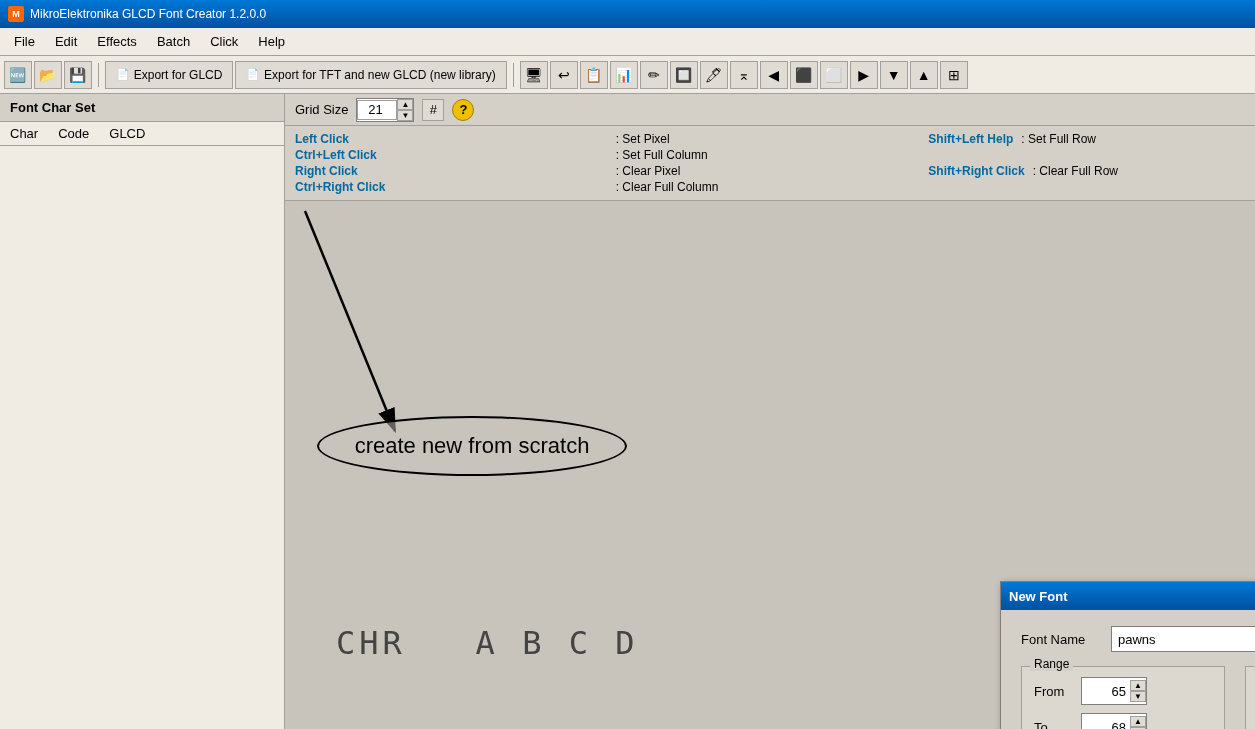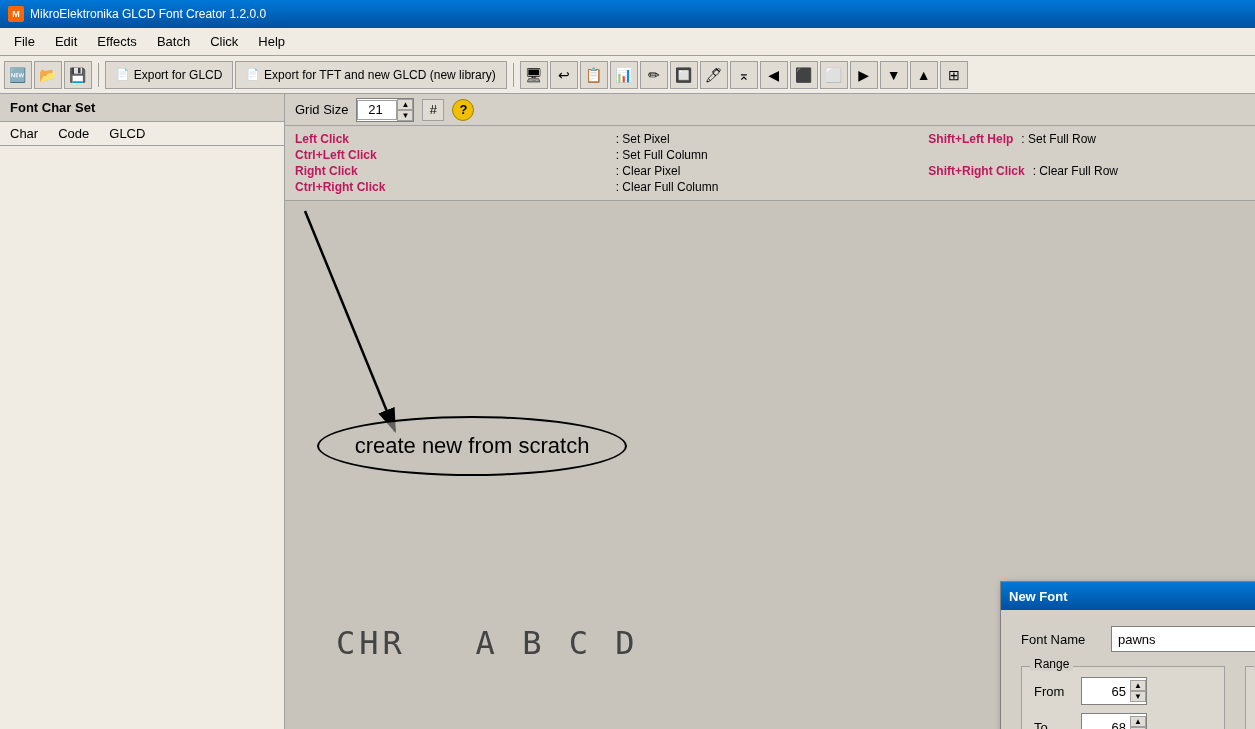--- a/index.html
+++ b/index.html
@@ -154,21 +154,21 @@
     
     #shortcut-bar {
       background: #d4d0c8;
       padding: 6px 10px;
       border-bottom: 1px solid #a0a0a0;
       font-size: 12px;
       display: grid;
       grid-template-columns: 1fr 1fr 1fr;
       gap: 2px 0;
     }
-    .shortcut-key { font-weight: bold; color: #be185d; }
+    .shortcut-key { font-weight: bold; color: #0369a1; }
     .shortcut-val { color: #000; padding-left: 4px; }
 
     
     #canvas-content {
       position: relative;
       flex: 1;
       height: calc(100% - 32px - 52px);
     }
 
     

